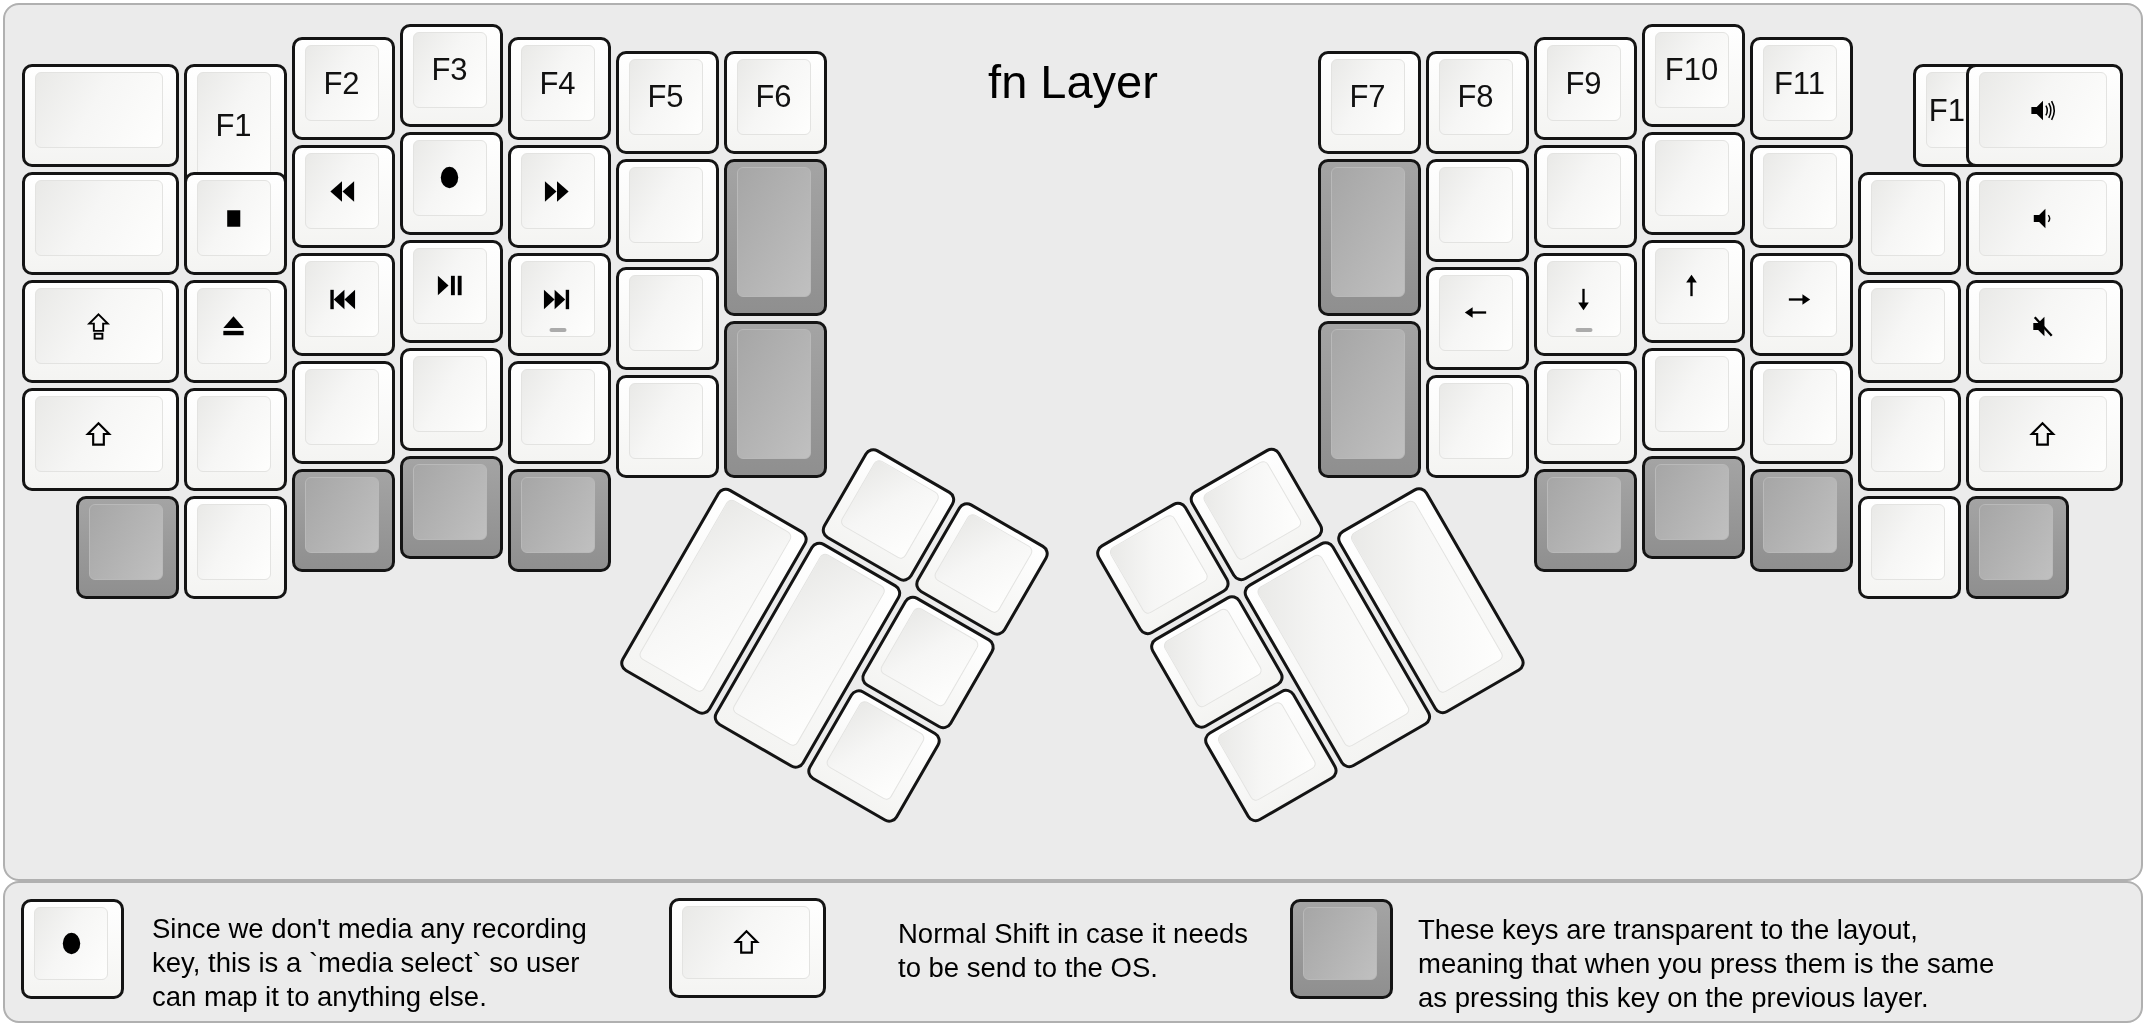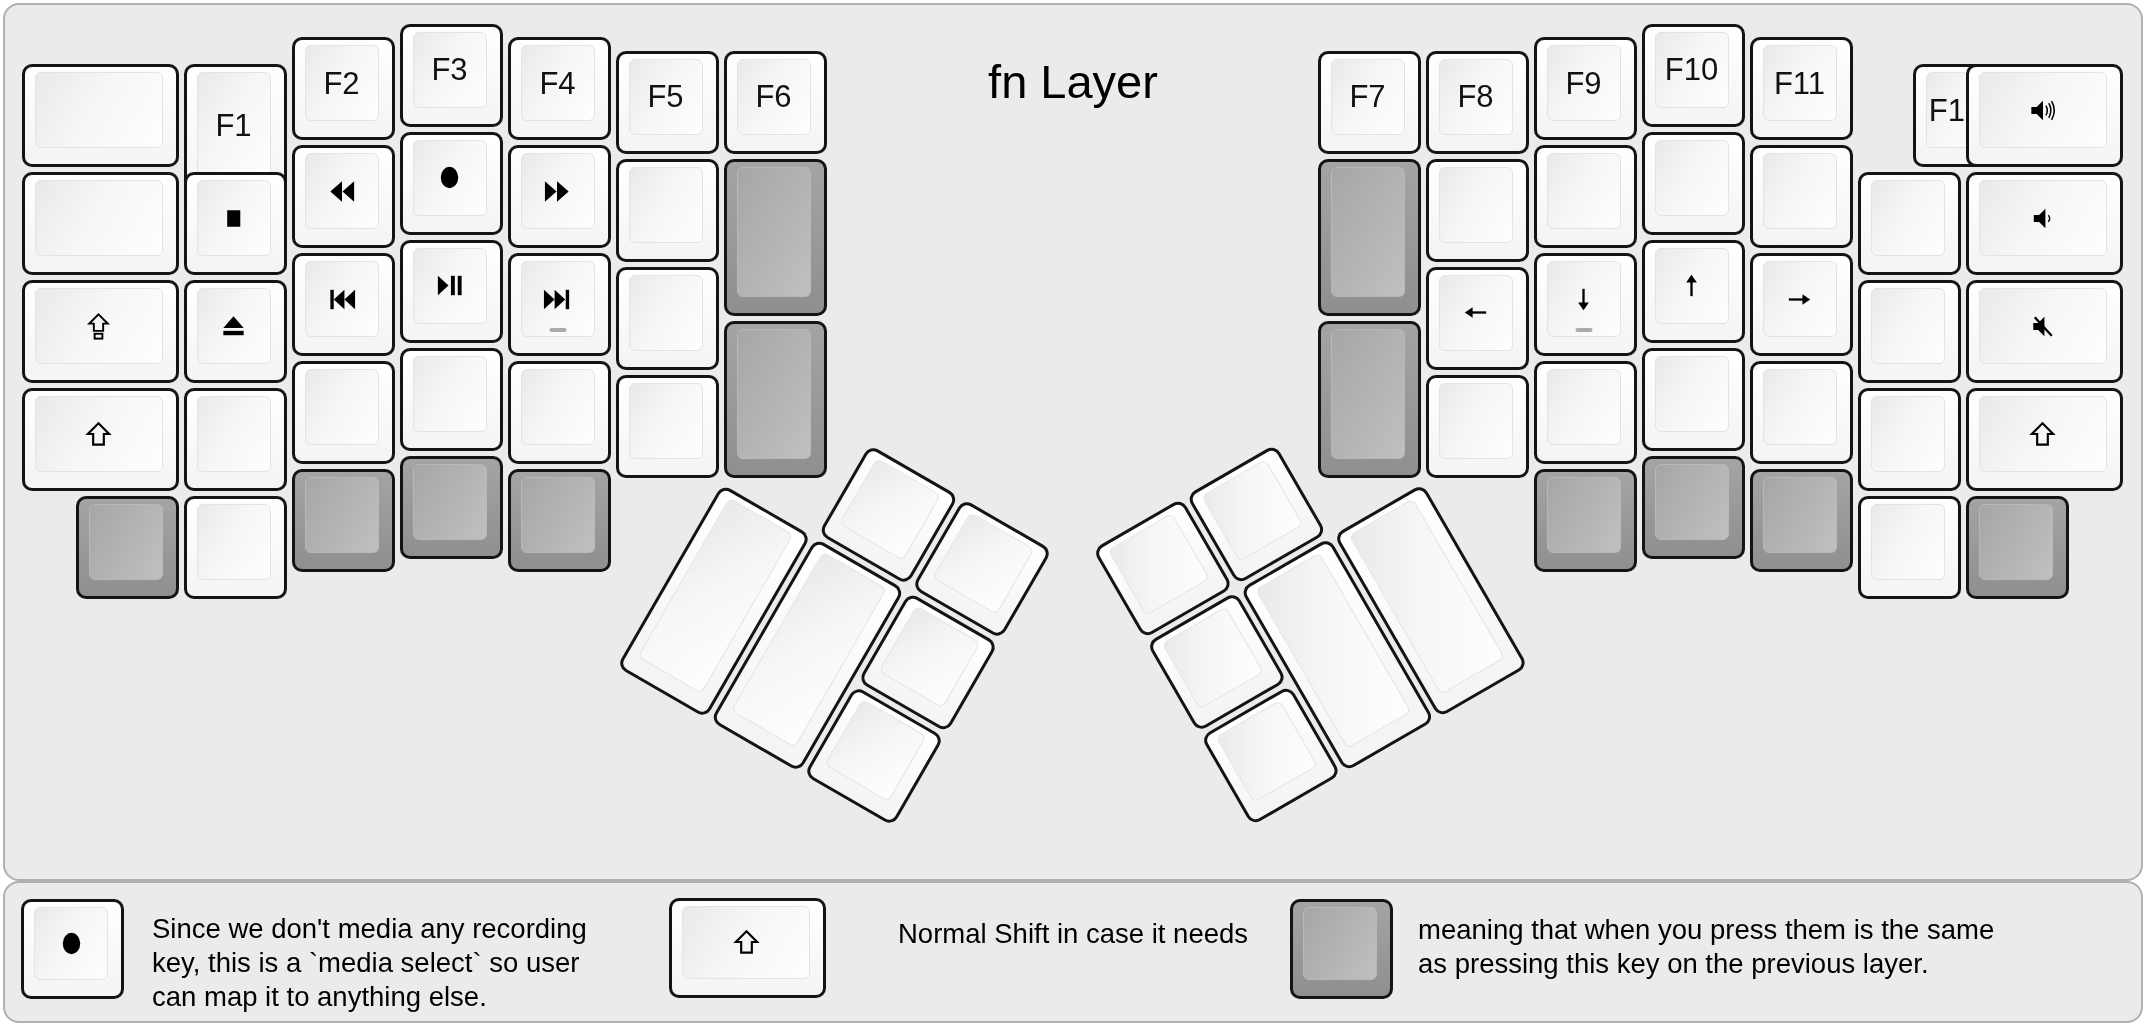--- a/index.html
+++ b/index.html
@@ -460,25 +460,27 @@
           <div class="face">
             <span>
               <svg xmlns="http://www.w3.org/2000/svg" viewBox="0 0 32 32" width="31" height="31">
                 <path d="M16 4.5 L27 15.5 H21.5 V26.5 H10.5 V15.5 H5 Z" fill="none" stroke="#000" stroke-width="2.2"></path>
               </svg>
             </span>
           </div>
         </div>
         <div class="legend-item-text" style="left: 850px; top: 917px; margin-left: 48px;">
           <div>Normal Shift in case it needs</div>
+          <div>to be send to the OS.</div>
         </div>
       </div>
       <div>
         <div class="key gray" style="left: 1290px; top: 899px; width: 103px; height: 99.76px;">
           <div class="face"></div>
         </div>
         <div class="legend-item-text" style="left: 1418px; top: 913px;">
+          <div>These keys are transparent to the layout,</div>
           <div>meaning that when you press them is the same</div>
           <div>as pressing this key on the previous layer.</div>
         </div>
       </div>
     </div>
 </div>
 
 </body></html>

